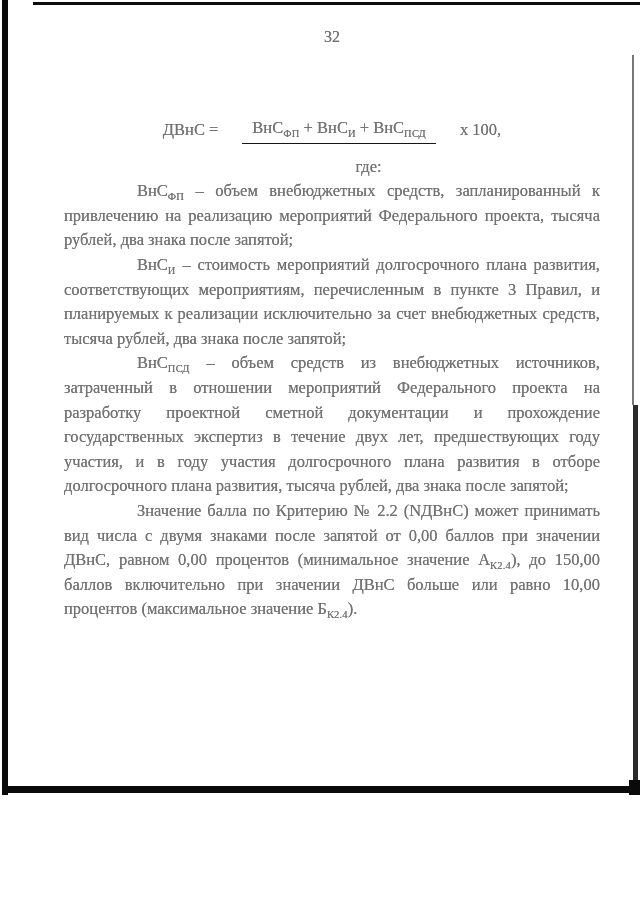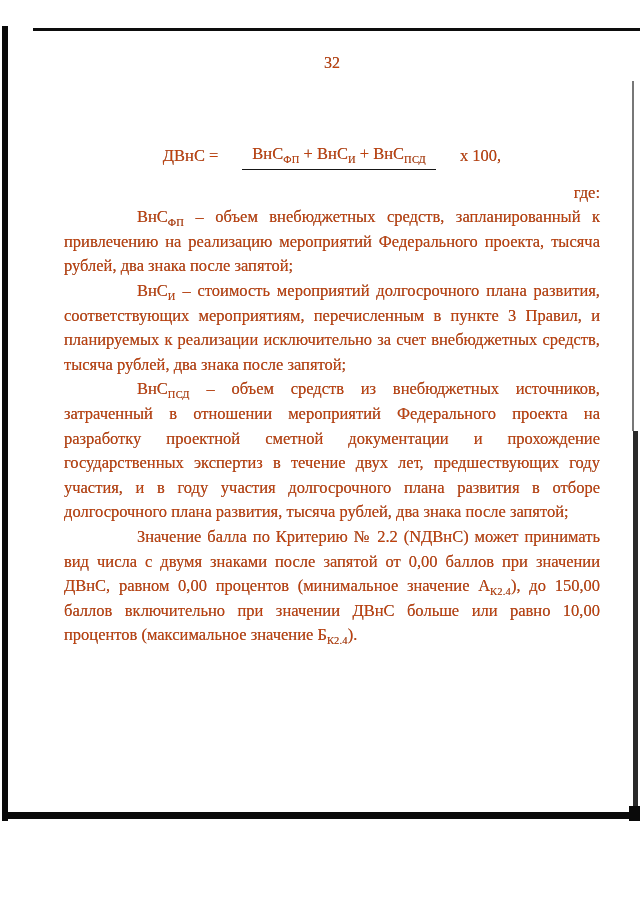--- a/index.html
+++ b/index.html
@@ -7,23 +7,22 @@
     padding: 0;
     background: #ffffff;
   }
   .sheet {
     position: relative;
     width: 640px;
     height: 795px;
     background: #ffffff;
     overflow: hidden;
     font-family: "Liberation Serif", "DejaVu Serif", serif;
-    color: #c2410c;
+    color: #737373;
     text-shadow: 0 0 0.5px rgba(20,20,20,0.55);
-    margin-top: 26px;
   }
 
   
   .edge-left {
     position: absolute; left: 2px; top: 0;
     width: 6px; height: 829px;
     background: #0a0a0a;
   }
   .edge-top {
     position: absolute; left: 33px; right: 0; top: 2px;
@@ -53,21 +52,21 @@
   }
   .content {
     position: absolute; top: 100px; left: 64px; width: 536px;
     font-size: 16.5px; line-height: 24.6px;
   }
   .content p {
     margin: 0;
     text-align: justify;
     text-indent: 73px;
   }
-  p.where { text-align: right; }
+  p.where { text-align: center; }
   sub {
     font-size: 10.5px;
     line-height: 0;
     letter-spacing: 0.2px;
   }
 
   
   .formula {
     margin: 16px 0 11px 0;
     display: flex;

